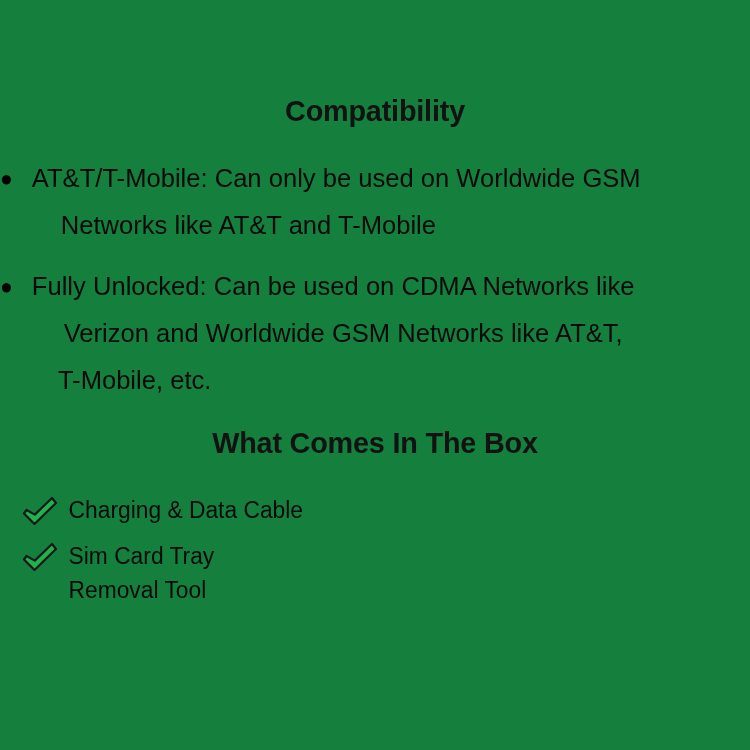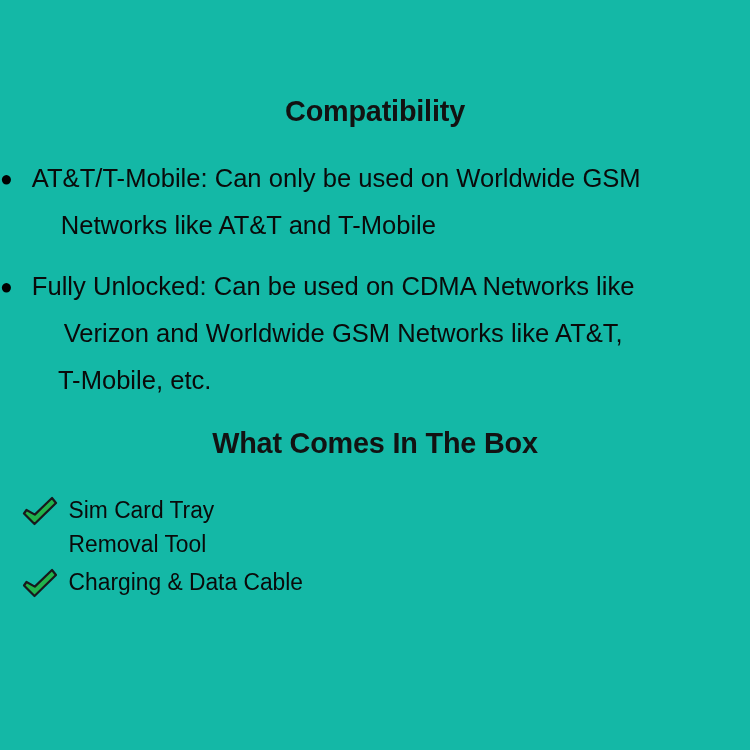--- a/index.html
+++ b/index.html
@@ -13,21 +13,21 @@
     overflow: hidden;
     font-family: "Liberation Sans", sans-serif;
     color: #000000;
     -webkit-font-smoothing: antialiased;
   }
 
   .page {
     position: relative;
     width: 750px;
     height: 750px;
-    background: #14b8a6;
+    background: #15803d;
   }
 
   
   .section-title {
     position: absolute;
     left: 0;
     width: 750px;
     text-align: center;
     font-weight: bold;
     font-size: 30px;
@@ -151,33 +151,33 @@
 
     <div class="box-col left">
 
       <div class="box-item">
         <span class="icon">
           <svg viewBox="0 0 36 32" width="36" height="32" xmlns="http://www.w3.org/2000/svg">
             <path d="M4.5 15.0 L2.0 18.5 L12.5 29.0 L34.0 8.0 L30.0 3.0 L12.8 19.6 Z" fill="#21B24B" stroke="#18181C" stroke-width="2.2" stroke-linejoin="round"></path>
           </svg>
         </span>
         <span class="box-text">
-          <span>Sim Card Tray</span>
-          <span class="l2">Removal Tool</span>
+          <span>Charging &amp; Data Cable</span>
         </span>
       </div>
 
       <div class="box-item">
         <span class="icon">
           <svg viewBox="0 0 36 32" width="36" height="32" xmlns="http://www.w3.org/2000/svg">
             <path d="M4.5 15.0 L2.0 18.5 L12.5 29.0 L34.0 8.0 L30.0 3.0 L12.8 19.6 Z" fill="#21B24B" stroke="#18181C" stroke-width="2.2" stroke-linejoin="round"></path>
           </svg>
         </span>
         <span class="box-text">
-          <span>Charging &amp; Data Cable</span>
+          <span>Sim Card Tray</span>
+          <span class="l2">Removal Tool</span>
         </span>
       </div>
 
     </div>
 
     <div class="box-col right">
 
 
 
     </div>

